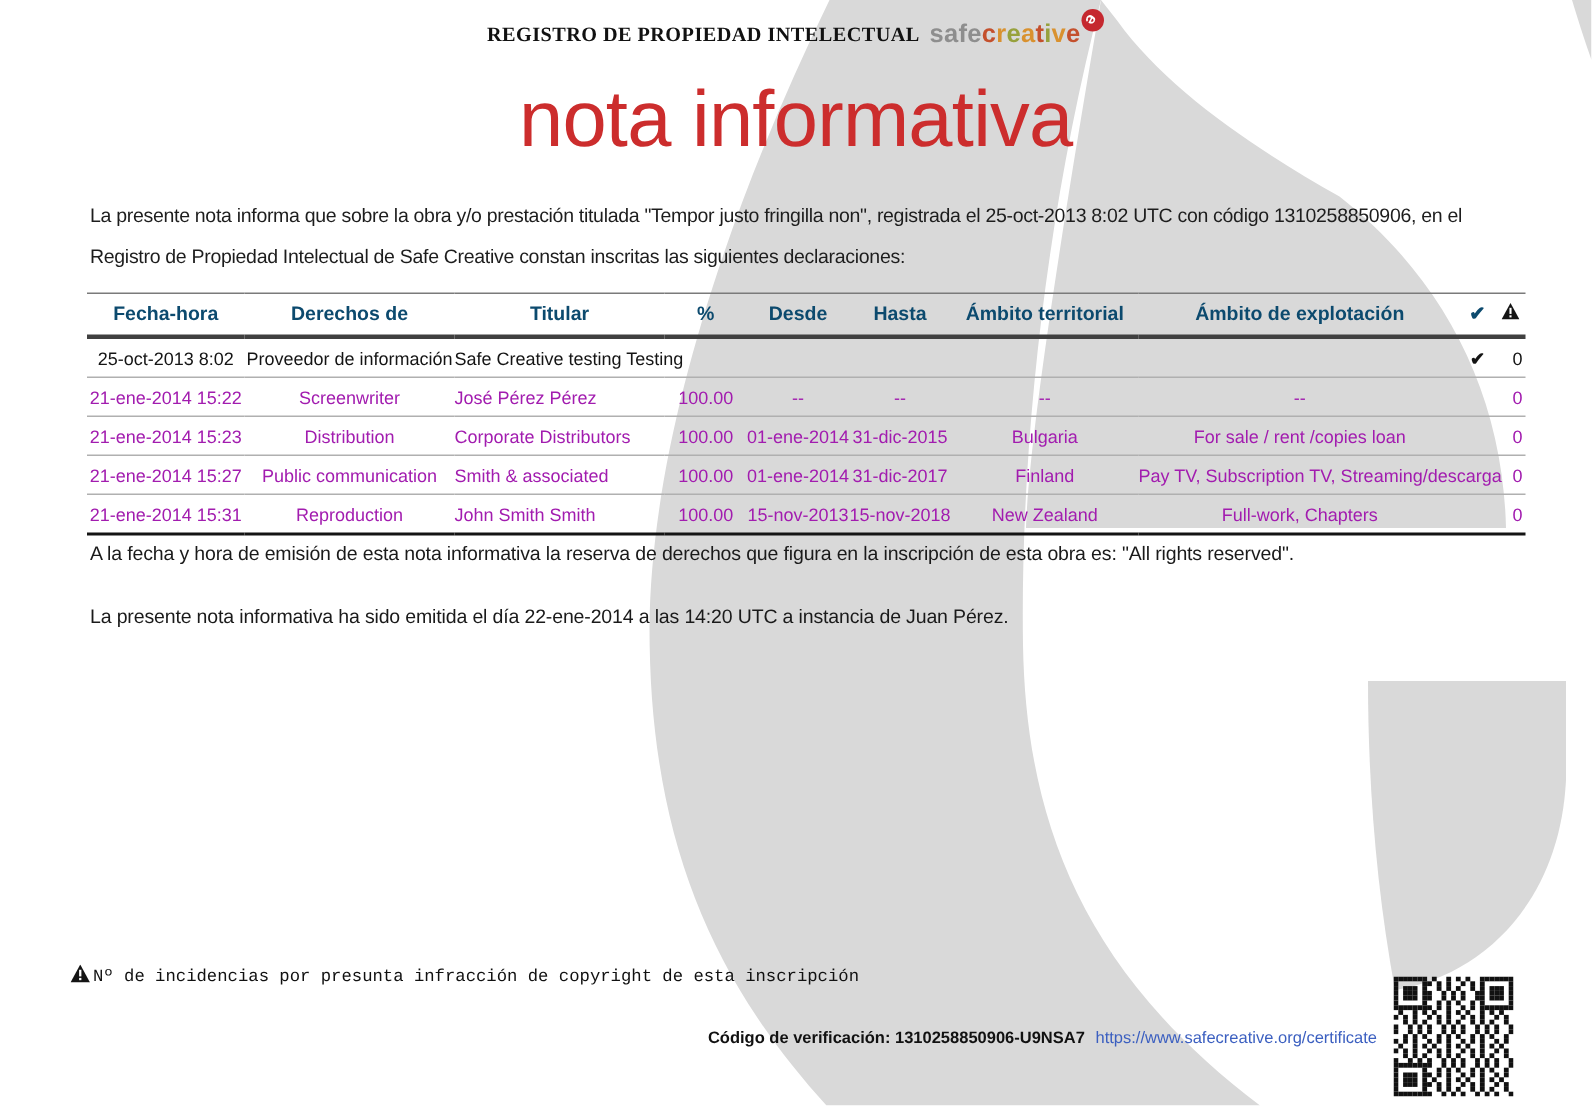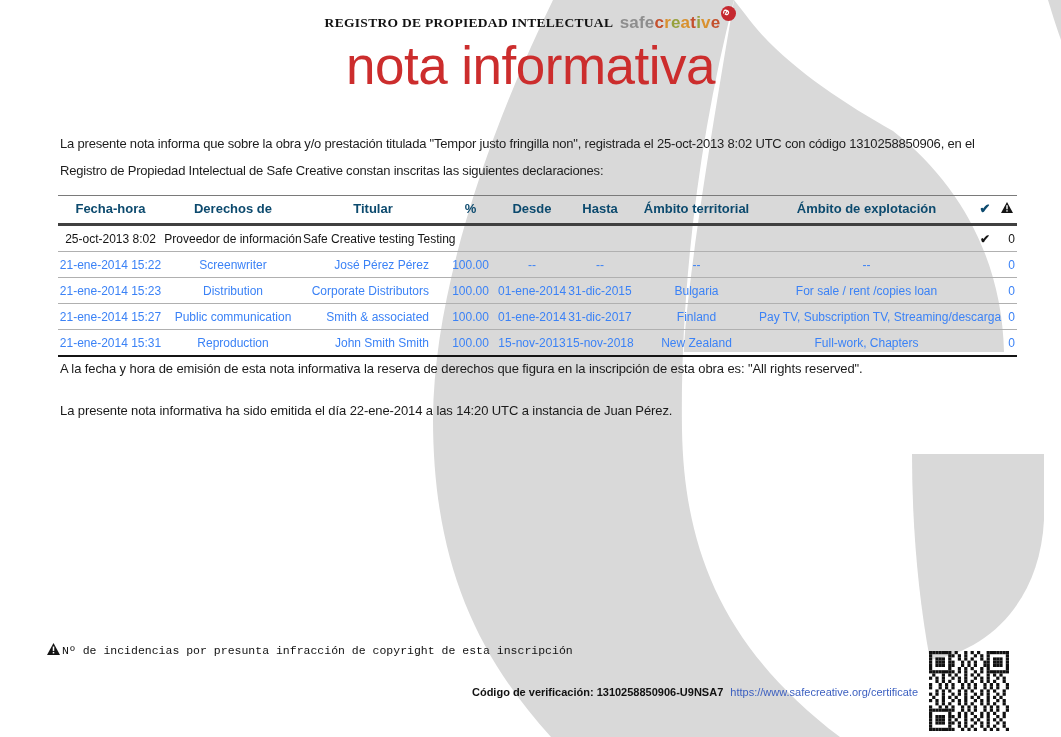--- a/index.html
+++ b/index.html
@@ -23,42 +23,42 @@
     display:inline-block;width:15px;height:15px;border-radius:50%;
     background:#c5282f;position:relative;top:-7px;margin-left:1px;
   }
   .logo .badge span{
     position:absolute;left:3px;top:0px;color:#fff;font-size:11px;font-weight:bold;
     transform:rotate(118deg);display:inline-block;line-height:14px;
   }
 
   
   .main-title{
-    position:absolute;top:36px;left:0;width:100%;text-align:center;
+    position:absolute;top:50px;left:0;width:100%;text-align:center;
     font-size:53px;line-height:60px;color:#cc2d2d;letter-spacing:-.5px;
   }
 
   
   .intro{position:absolute;left:60px;top:131px;width:962px;font-size:13px;
     letter-spacing:-.2px;line-height:26.5px;color:#1d1d1d}
   .p-rights{position:absolute;left:60px;top:361px;font-size:13px;letter-spacing:-.1px;white-space:nowrap}
   .p-issued{position:absolute;left:60px;top:403px;font-size:13px;letter-spacing:-.1px;white-space:nowrap}
 
   
   table.decl{position:absolute;left:58px;top:195px;width:959px;border-collapse:collapse;table-layout:fixed}
   table.decl th{
     font-size:13px;font-weight:bold;color:#0c4a6e;padding:5px 0 7px;
     border-top:1px solid #7a7a7a;border-bottom:3px solid #404040;text-align:center;white-space:nowrap;
   }
   table.decl td{font-size:12px;height:25px;white-space:nowrap;overflow:visible;padding:0}
-  table.decl tbody tr{border-bottom:1px solid #b0b0b0;color:#3b82f6}
+  table.decl tbody tr{border-bottom:1px solid #b0b0b0;color:#a21caf}
   table.decl tbody tr.row-main{color:#141414}
   table.decl tbody tr:last-child{border-bottom:2.5px solid #141414}
   .c-fecha,.c-derechos,.c-pct,.c-desde,.c-hasta,.c-territorio,.c-explotacion{text-align:center}
-  .c-titular{text-align:right;padding-right:14px !important}
+  .c-titular{padding-right:14px !important}
   .row-main .c-titular{text-align:center;padding-right:0 !important}
   .c-check{text-align:center;font-size:14px;font-weight:bold;color:#141414}
   .c-incid{text-align:right;padding-right:2px !important}
   th.h-warn svg,{vertical-align:middle}
 
   
   .legend{position:absolute;left:47px;top:643px;font-family:Liberation Mono, monospace;
     font-size:11.5px;color:#111;line-height:16px}
   .legend .row{white-space:nowrap}
   .legend .ic{display:inline-block;width:15px;text-align:left;vertical-align:-1px}

